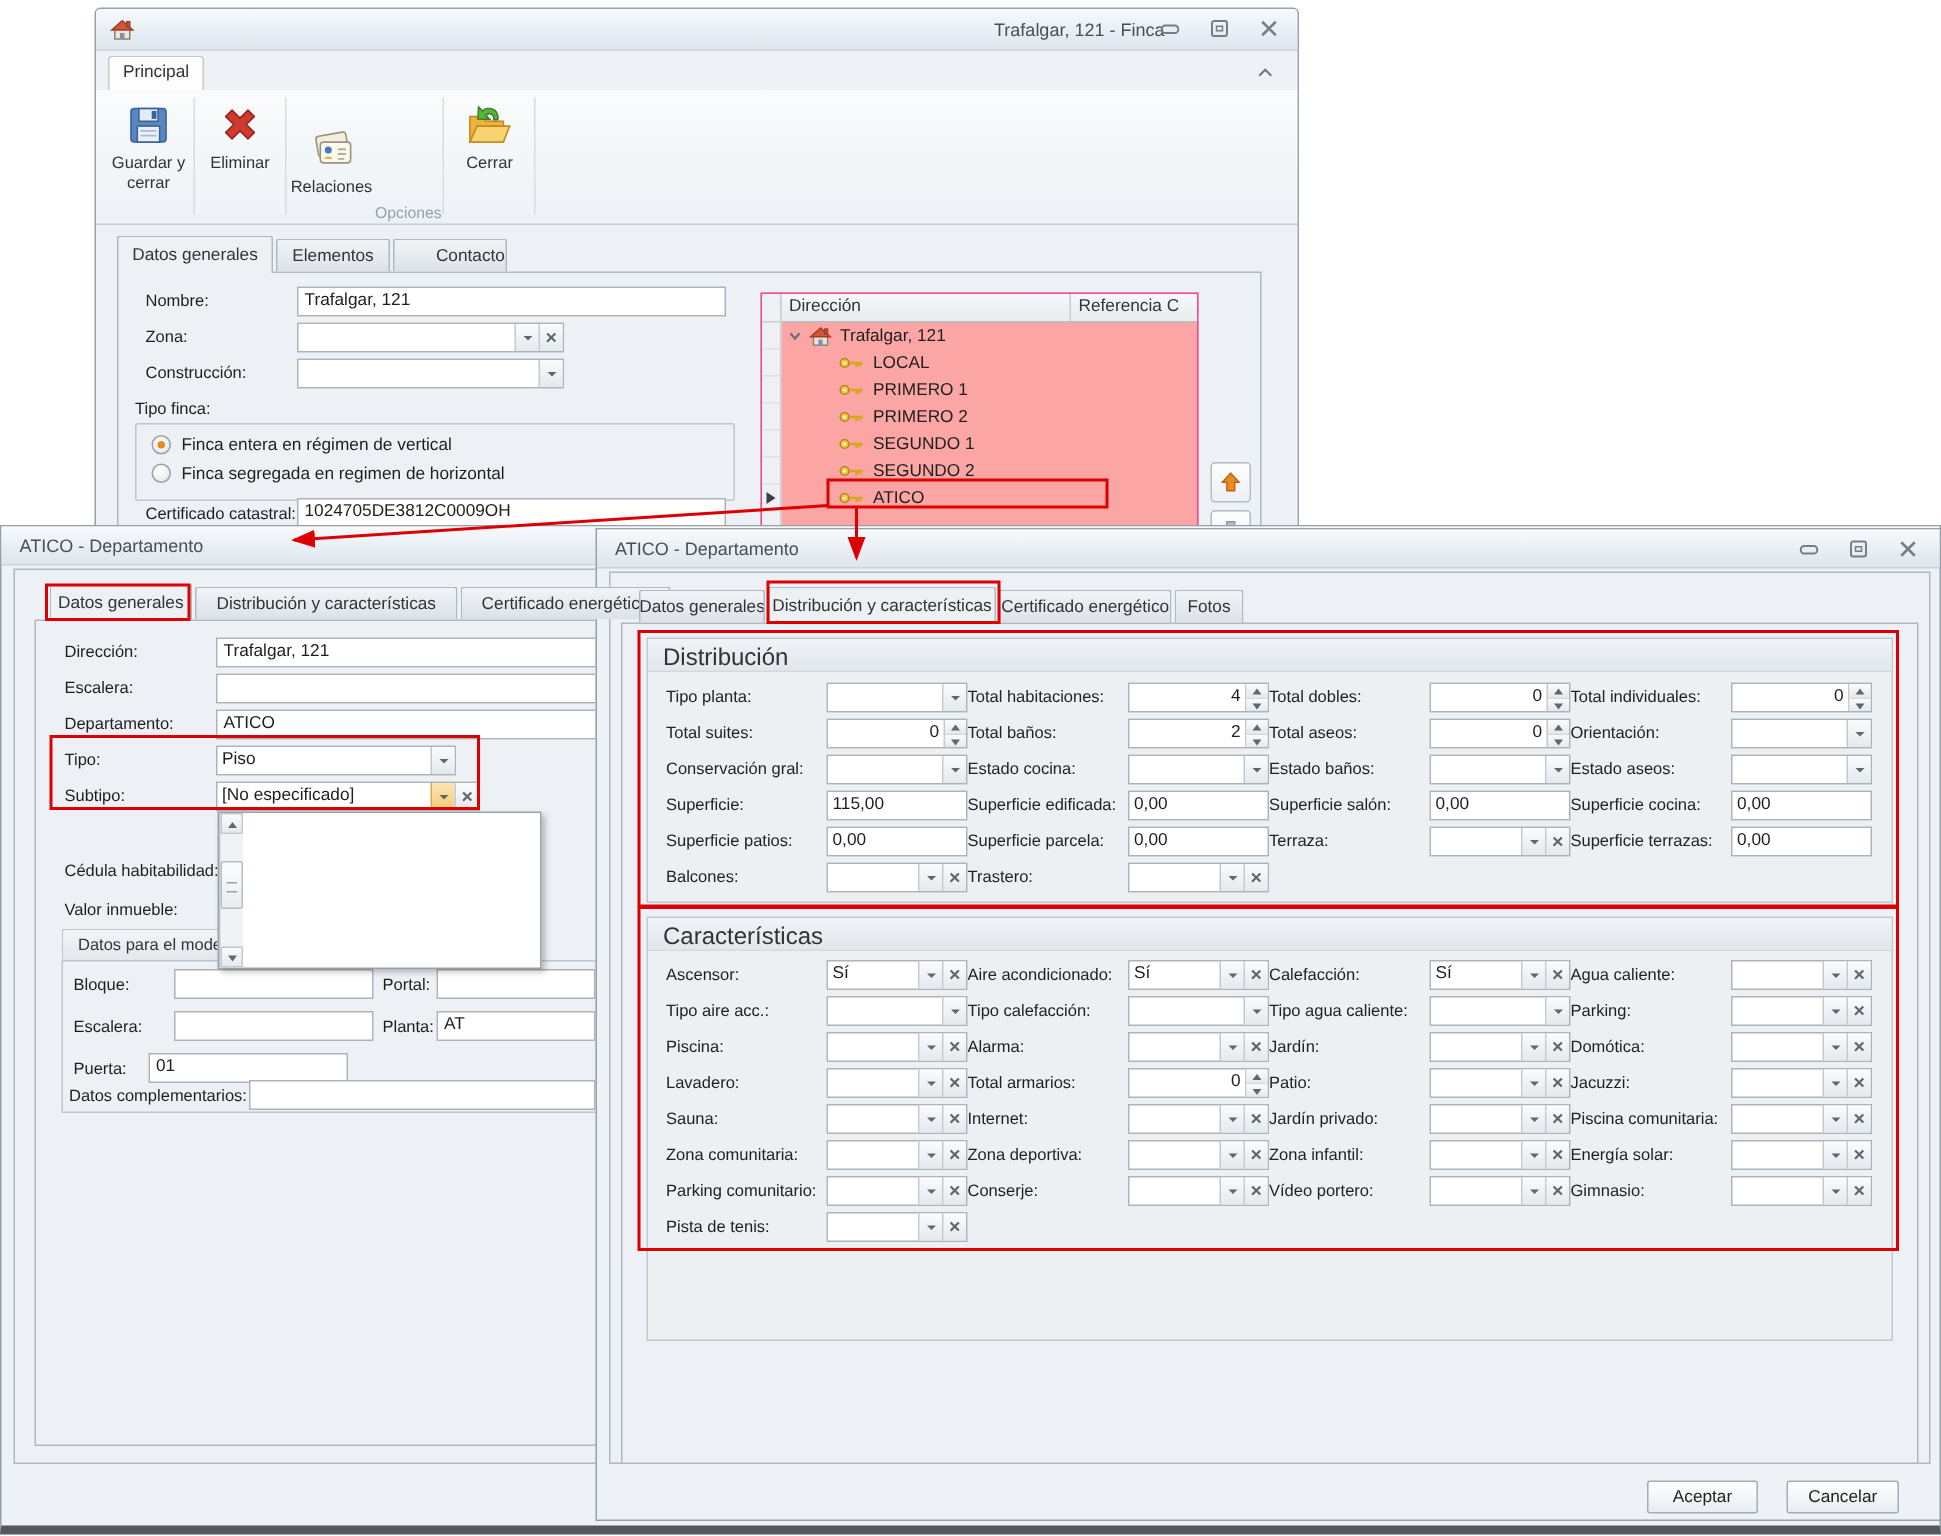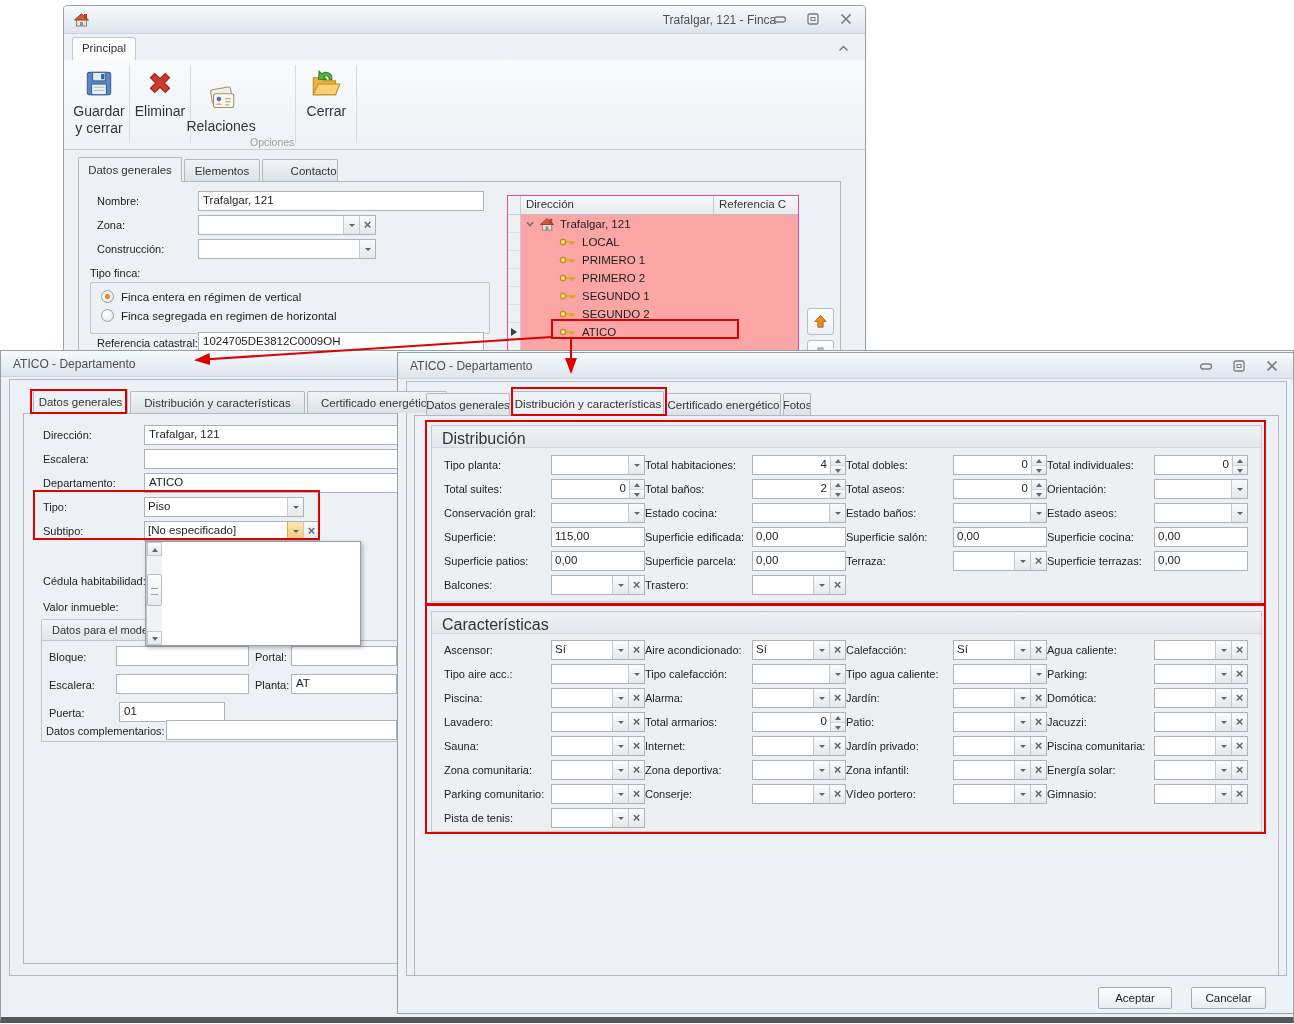--- a/index.html
+++ b/index.html
@@ -26,21 +26,21 @@
 .sdn::after{content:"";position:absolute;left:4px;top:3px;border:3px solid transparent;border-top:4px solid #60676e;border-bottom:none}
 
 .tabstrip{position:absolute;display:flex;align-items:flex-end}
 .tab{height:22px;background:linear-gradient(#f1f4f7,#dde2e8);border:1px solid #b2b8bf;border-bottom:none;border-radius:2px 2px 0 0;color:#333;font-size:11.5px;display:flex;align-items:center;justify-content:center;margin-right:2px;white-space:nowrap;overflow:hidden}
 .tab.active{background:#edf0f4;height:25px;position:relative;z-index:3;margin-bottom:-1px}
 .tabpanel{position:absolute;border:1px solid #b2b8bf;background:#edf0f4}
 
 .rbar{position:absolute;left:0;right:0;top:54px;height:90px;background:linear-gradient(#f9fbfc,#eef2f6);border-bottom:1px solid #c7cdd3;display:flex;align-items:stretch;padding:3px 4px 0 6px}
 .rbtn{width:58px;display:flex;flex-direction:column;align-items:center;padding-top:3px;cursor:default}
 .ricon{width:34px;height:34px;margin-bottom:3px}
-.rlabel{font-size:14px;color:#333;text-align:center;line-height:1.2}
+.rlabel{font-size:11px;color:#333;text-align:center;line-height:1.2}
 .rsep{width:1px;background:#d7dce1;margin:2px 1px 6px}
 .rgroup{display:flex;align-items:center}
 .gcap{font-size:10.5px;color:#98a0a8;margin-top:auto;padding-bottom:1px}
 
 .gbox{position:absolute;border:1px solid #c2c8ce;background:#ecEFf3;background:#ecf0f3}
 .gbox .gtitle{height:22px;background:linear-gradient(#f0f3f6,#e2e7ec);border-bottom:1px solid #d3d8dd;font-size:16px;color:#333;padding:4px 10px}
 .grows{padding:5px 12px 0}
 .grow{display:flex;height:24px;align-items:center}
 .gcell{width:201px;display:flex;align-items:center;height:24px}
 .glabel{flex:1;font-size:11px;color:#222;padding-right:4px;white-space:nowrap;overflow:hidden}
@@ -186,21 +186,21 @@
     <div style="position:absolute;left:11px;top:100px;width:400px;height:52px;border:1px solid #c0c6cc;border-radius:2px;padding:7px 10px;display:flex;flex-direction:column;gap:6px">
       <div style="display:flex;align-items:center;gap:7px">
         <span class="radio sel"></span>
         <span style="font-size:11.5px">Finca entera en régimen de vertical</span>
       </div>
       <div style="display:flex;align-items:center;gap:7px">
         <span class="radio"></span>
         <span style="font-size:11.5px">Finca segregada en regimen de horizontal</span>
       </div>
     </div>
-    <span class="albl" style="left:18px;top:155px">Referencia catastral:</span>
+    <span class="albl" style="left:18px;top:155px">Certificado catastral:</span>
     <div class="tinput" style="left:119px;top:150px;width:286px">1024705DE3812C0009OH</div>
 
     <div class="grid" style="left:428px;top:13px;width:292px;height:162px">
       <div class="gind" id="grid-ind">
           <div class="hsp"></div>
           <div class="icell"></div>
           <div class="icell"></div>
           <div class="icell"></div>
           <div class="icell"></div>
           <div class="icell"></div>
@@ -349,21 +349,21 @@
   <div style="position:absolute;left:40px;top:289px;width:357px;height:102px;border:1px solid #bfc5cb"></div>
   <span class="albl" style="left:48px;top:300px">Bloque:</span>
   <div class="tinput" style="left:115px;top:295px;width:133px"></div>
   <span class="albl" style="left:254px;top:300px">Portal:</span>
   <div class="tinput" style="left:290px;top:295px;width:106px"></div>
   <span class="albl" style="left:48px;top:328px">Escalera:</span>
   <div class="tinput" style="left:115px;top:323px;width:133px"></div>
   <span class="albl" style="left:254px;top:328px">Planta:</span>
   <div class="tinput" style="left:290px;top:323px;width:106px">AT</div>
   <span class="albl" style="left:48px;top:356px">Puerta:</span>
-  <div class="tinput" style="left:118px;top:351px;width:106px">01</div>
+  <div class="tinput" style="left:98px;top:351px;width:133px">01</div>
   <span class="albl" style="left:45px;top:374px">Datos complementarios:</span>
   <div class="tinput" style="left:165px;top:369px;width:231px"></div>
 
   <div class="dropdown" style="left:144px;top:190px;width:216px;height:105px">
     <div class="dsb">
       <div class="sbbtn up"></div>
       <div class="sbthumb"></div>
       <div class="sbbtn dn" style="margin-top:auto"></div>
     </div>
   </div>
@@ -389,21 +389,21 @@
             <path d="M2.5 1.5 L11.5 10.5 M11.5 1.5 L2.5 10.5" stroke="#767d84" stroke-width="1.7"></path>
           </svg>
         </span>
     </div>
   </div>
   <div style="position:absolute;left:8px;top:28px;width:881px;height:595px;border:1px solid #b2b8bf;background:#edf0f4"></div>
   <div class="tabstrip" id="rwin-tabs" style="left:28px;top:39px;height:23px;z-index:2">
       <div class="tab" style="width: 84px;">Datos generales</div>
       <div class="tab active" style="width: 152px;">Distribución y características</div>
       <div class="tab" style="width: 115px;">Certificado energético</div>
-      <div class="tab" style="width: 28px;">Fotos</div>
+      <div class="tab" style="width: 46px;">Fotos</div>
     </div>
   <div class="tabpanel" style="left:16px;top:62px;width:865px;height:561px"></div>
 
   <div class="gbox" style="left:33px;top:72px;width:831px;height:177px">
     <div class="gtitle">Distribución</div>
     <div class="grows" id="dist-rows">
         <div class="grow">
           <div class="gcell">
             <span class="glabel">Tipo planta:</span>
             <div class="ctrl combo">
@@ -598,21 +598,21 @@
                 <i class="dar"></i>
               </span>
               <span class="xbtn">×</span>
             </div>
           </div>
           <div class="gcell"></div>
           <div class="gcell"></div>
         </div>
       </div>
   </div>
-  <div class="gbox" style="left:33px;top:258px;width:831px;height:221px">
+  <div class="gbox" style="left:33px;top:258px;width:831px;height:283px">
     <div class="gtitle">Características</div>
     <div class="grows" id="carac-rows" style="padding-top:4px">
         <div class="grow">
           <div class="gcell">
             <span class="glabel">Ascensor:</span>
             <div class="ctrl combo-x">
               <span class="cval">Sí</span>
               <span class="ddbtn">
                 <i class="dar"></i>
               </span>

